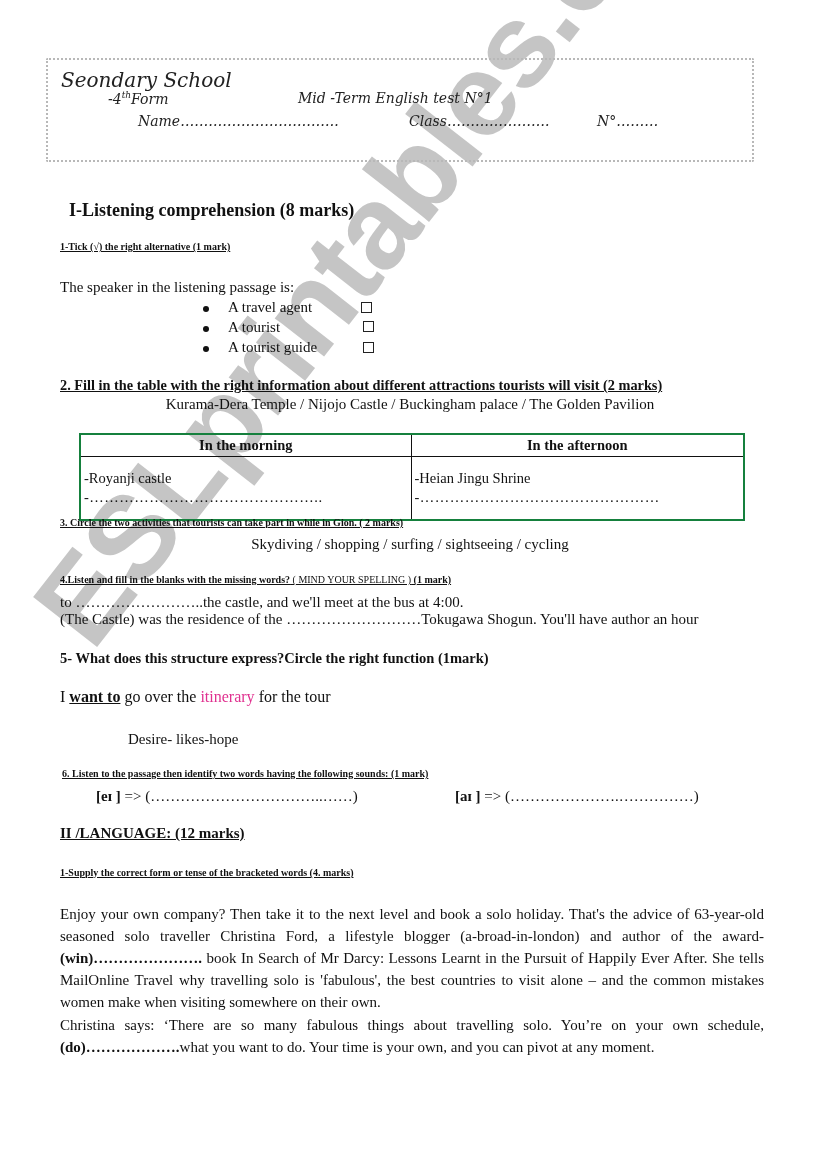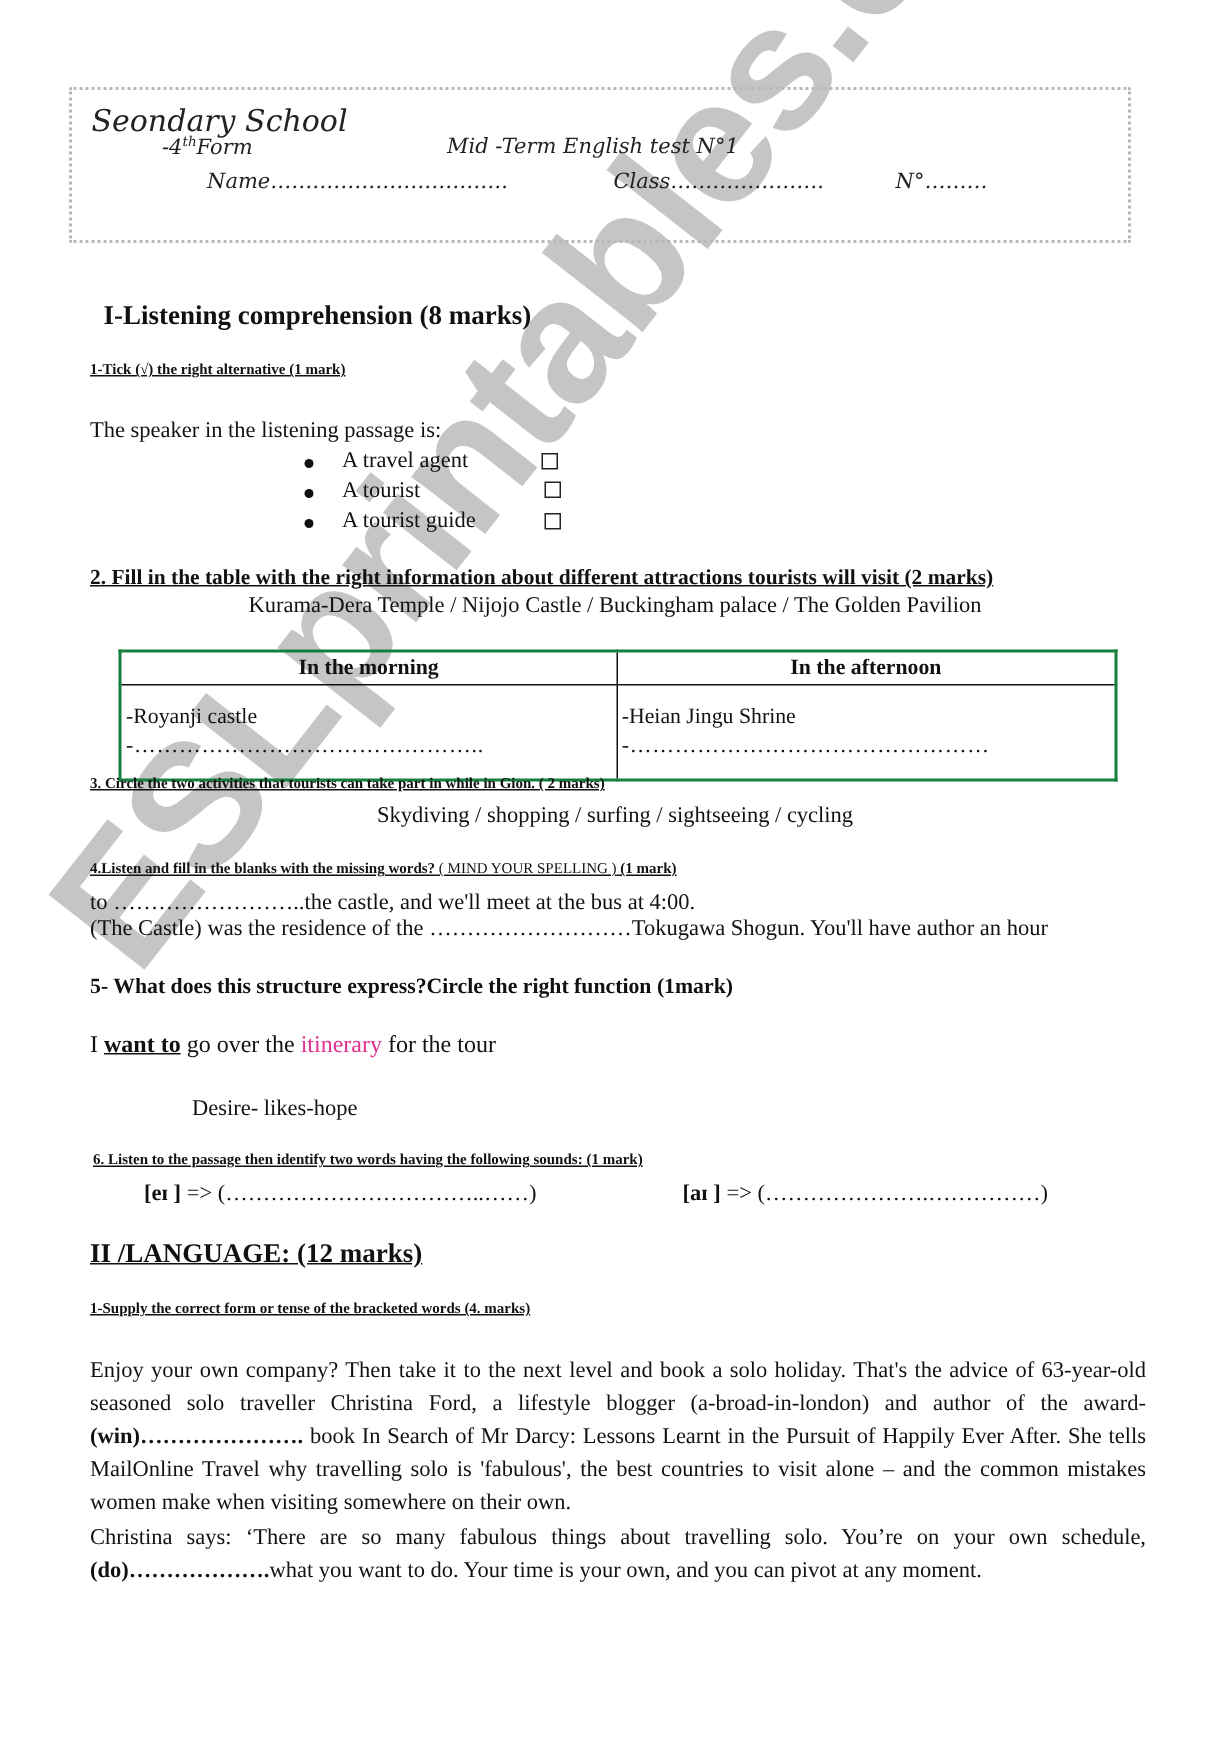--- a/index.html
+++ b/index.html
@@ -22,21 +22,21 @@
     }
     .header-text {
       font-family: "DejaVu Serif", "Liberation Serif", serif;
       font-style: italic;
       font-size: 14px;
       color: #222;
     }
     .header-text sup { font-size: 9px; }
 
     .h-section { font-weight: bold; font-size: 18px; }
-    .h-section-u { font-weight: bold; font-size: 18px; text-decoration: underline; }
+    .h-section-u { font-weight: bold; font-size: 15px; text-decoration: underline; }
     .h-q { font-weight: bold; font-size: 10px; text-decoration: underline; }
     .h-q-plain { font-weight: bold; font-size: 14.5px; }
     .h-q .normal { font-weight: normal; }
     .body-text { font-size: 15px; }
     .center-line { position: absolute; left: 60px; width: 700px; text-align: center; font-size: 15px; }
 
     .bullet { position: absolute; font-size: 15px; }
     .bullet .dot {
       display: inline-block; width: 6px; height: 6px; background: #111; border-radius: 50%;
       position: absolute; left: 0; top: 7px;

